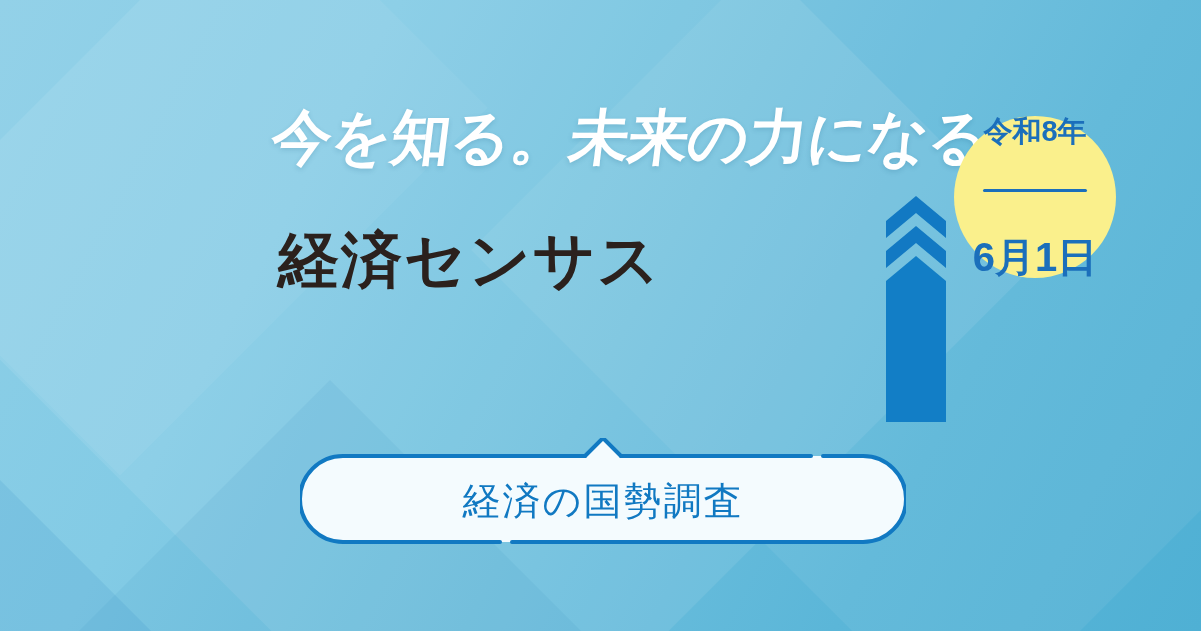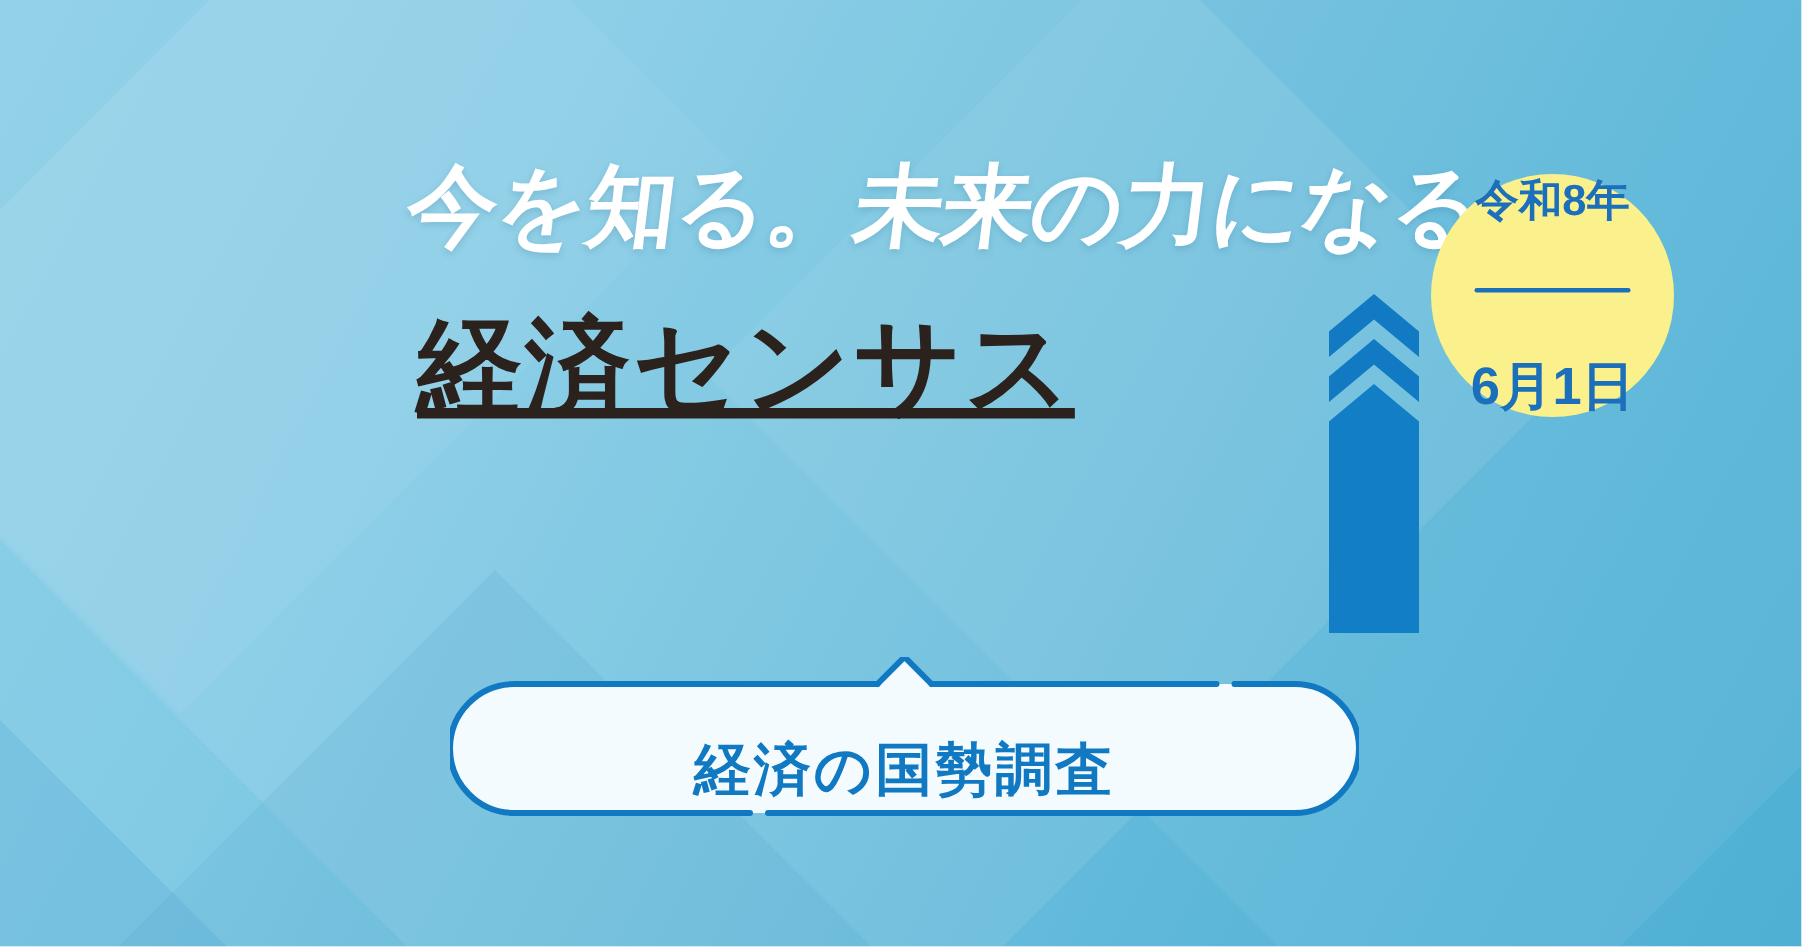--- a/index.html
+++ b/index.html
@@ -71,28 +71,27 @@
     line-height: 80px;
     white-space: nowrap;
     transform: skewX(-7deg);
     text-shadow: 0 2px 5px rgba(20, 90, 130, 0.18);
   }
 
   
   .main-title {
     position: absolute;
     left: 278px;
-    top: 188px;
+    top: 204px;
     color: #2b211d;
-    font-size: 70px;
+    font-size: 61px;
     font-weight: 700;
     letter-spacing: 2px;
     line-height: 112px;
     white-space: nowrap;
-    text-decoration: underline;
   }
 
   
   .arrow-mark {
     position: absolute;
     left: 884px;
     top: 196px;
     width: 64px;
     height: 226px;
     pointer-events: none;
@@ -129,29 +128,29 @@
     width: 606px;
     height: 106px;
   }
   .pill-svg {
     position: absolute;
     inset: 0;
   }
   .pill-text {
     position: absolute;
     left: 0;
-    top: 32px;
+    top: 20px;
     width: 606px;
     height: 86px;
     display: flex;
     align-items: center;
     justify-content: center;
     color: #1179c2;
     font-size: 38px;
-    font-weight: 700;
+    font-weight: 400;
     letter-spacing: 2px;
     white-space: nowrap;
   }
 
   
   .date-badge {
     position: absolute;
     left: 954px;
     top: 116px;
     width: 162px;
@@ -174,21 +173,21 @@
     margin-bottom: 7px;
   }
   .date-rule {
     width: 104px;
     height: 3px;
     background: #1b6fbb;
     border-radius: 2px;
   }
   .date-day {
     color: #1b6fbb;
-    font-size: 35px;
+    font-size: 40px;
     font-weight: 700;
     letter-spacing: 0px;
     line-height: 1;
     white-space: nowrap;
     margin-top: 9px;
   }
 </style>
 </head>
 <body>
 

